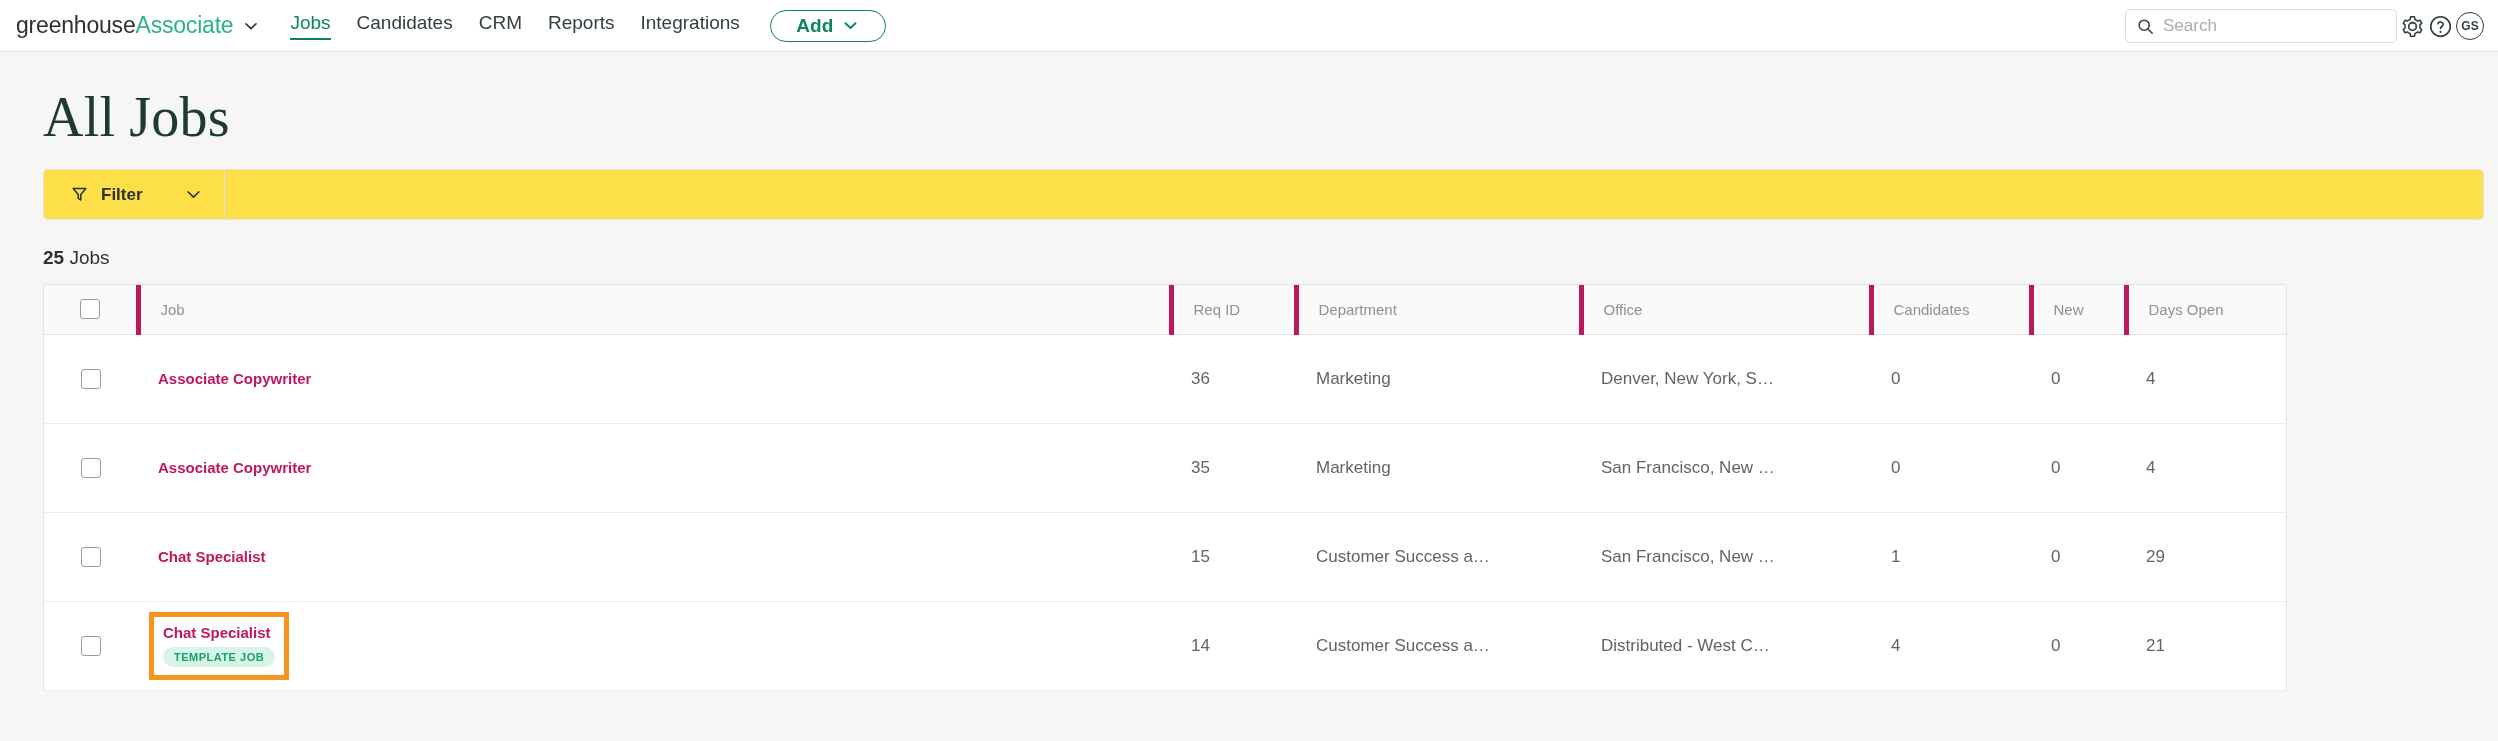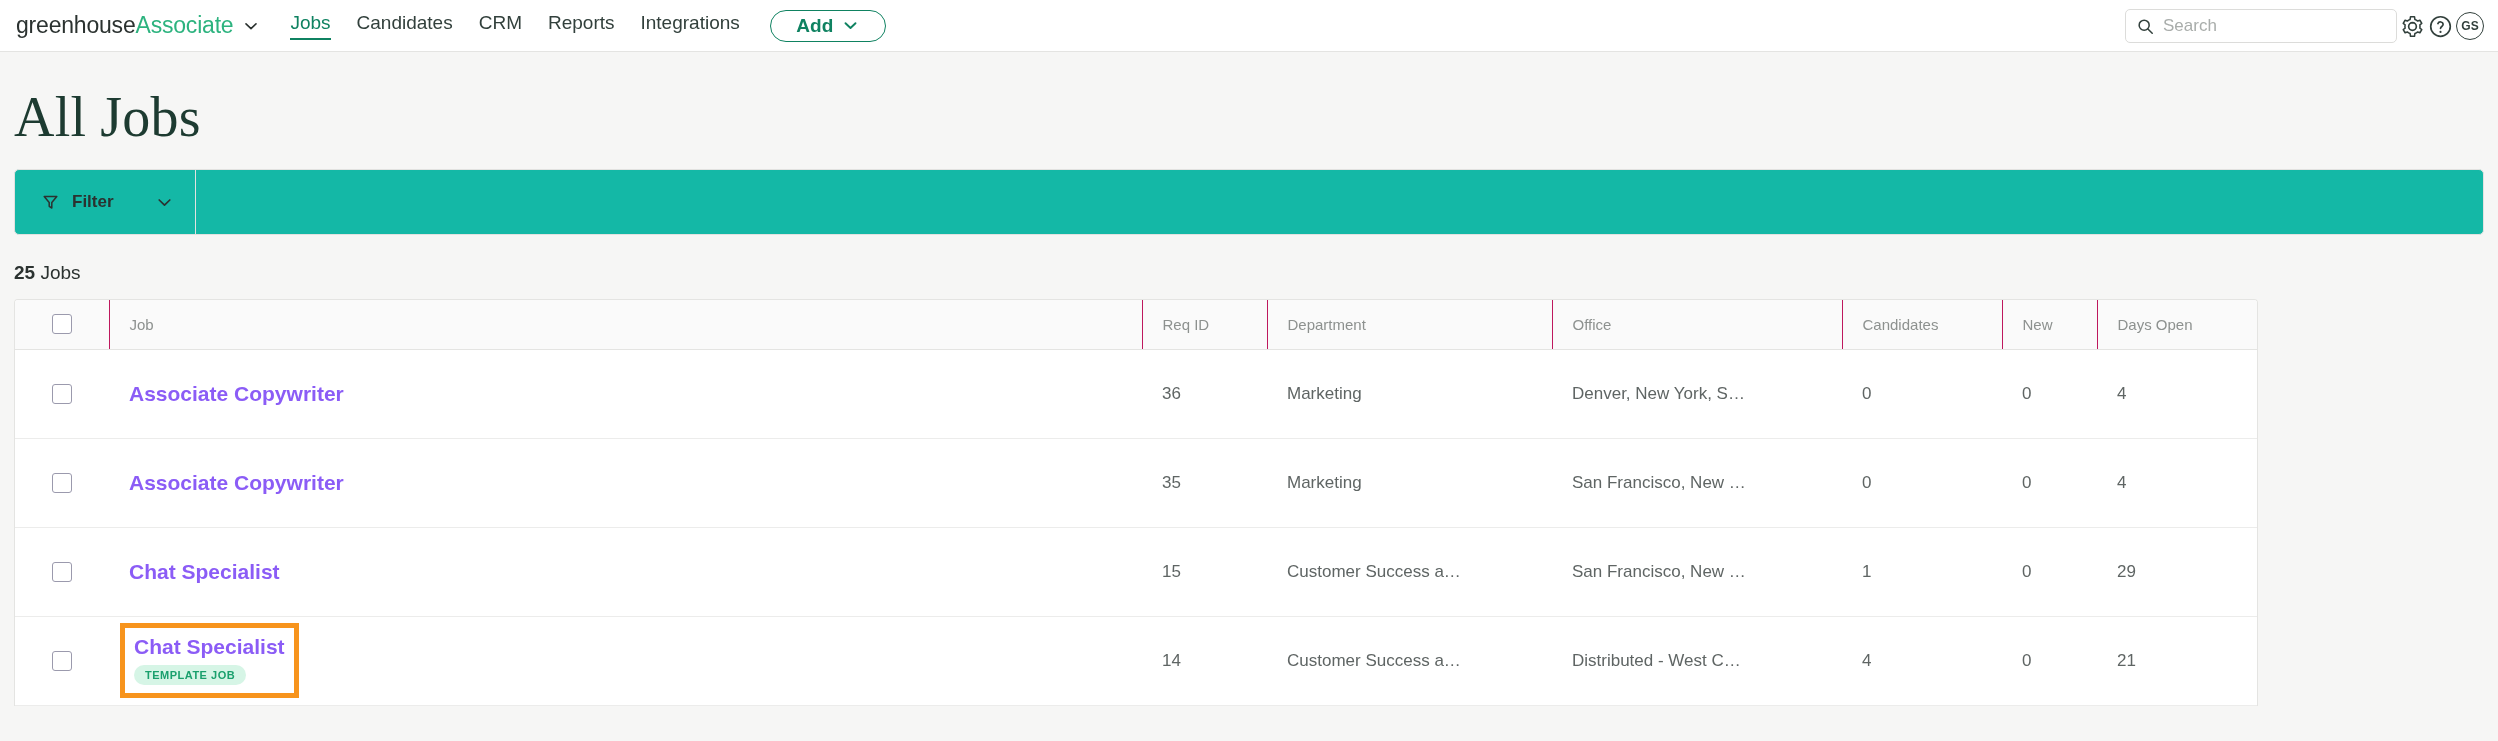--- a/index.html
+++ b/index.html
@@ -109,36 +109,36 @@
     font-size: 12px;
     font-weight: bold;
     display: flex;
     align-items: center;
     justify-content: center;
     cursor: pointer;
     letter-spacing: 0.2px;
   }
 
   
-  .page { padding: 0 14px; }
+  .page { padding: 0 14px; margin-left: 29px; }
   .page-title {
     font-family: "Liberation Serif", serif;
     font-size: 56px;
     color: #1d3b31;
     font-weight: normal;
     padding: 33px 0 20px 0;
     letter-spacing: 0.2px;
   }
 
   
   .filterbar {
     display: flex;
     align-items: stretch;
-    height: 66px;
-    background: #14b8a6;
+    height: 51px;
+    background: #fde047;
     border: 1px solid #e2e2e0;
     border-radius: 5px;
     margin-bottom: 27px;
   }
   .filter-btn {
     display: flex;
     align-items: center;
     gap: 13px;
     padding: 0 21px 0 27px;
     border-right: 1px solid #e2e2e0;
@@ -173,21 +173,21 @@
     border-bottom: none;
     overflow: hidden;
   }
   table { width: 100%; border-collapse: collapse; table-layout: fixed; }
   thead tr { background: #fafafa; height: 49px; }
   thead th {
     text-align: left;
     font-size: 15px;
     font-weight: normal;
     color: #8d918f;
-    border-right: 1px solid #be185d;
+    border-right: 5px solid #be185d;
     border-bottom: 1px solid #e4e4e2;
     padding-left: 20px;
     vertical-align: middle;
   }
   thead th:last-child { border-right: none; }
   tbody tr { height: 89px; border-bottom: 1px solid #ececeb; }
   tbody td {
     font-size: 17px;
     color: #5f6564;
     padding-left: 20px;
@@ -205,23 +205,23 @@
   .cbx {
     width: 20px; height: 20px;
     border: 1.5px solid #9b9aad;
     border-radius: 3px;
     background: #fff;
     display: inline-block;
     cursor: pointer;
     vertical-align: middle;
   }
   .job-name {
-    font-size: 21px;
+    font-size: 15px;
     font-weight: bold;
-    color: #8b5cf6;
+    color: #be185d;
     cursor: pointer;
     white-space: nowrap;
   }
   .job-cell-inner { display: inline-block; }
   .job-cell-inner.highlight {
     border: 5px solid #f7941d;
     padding: 7px 9px 8px 9px;
     background: #fff;
     margin-left: -9px;
   }

